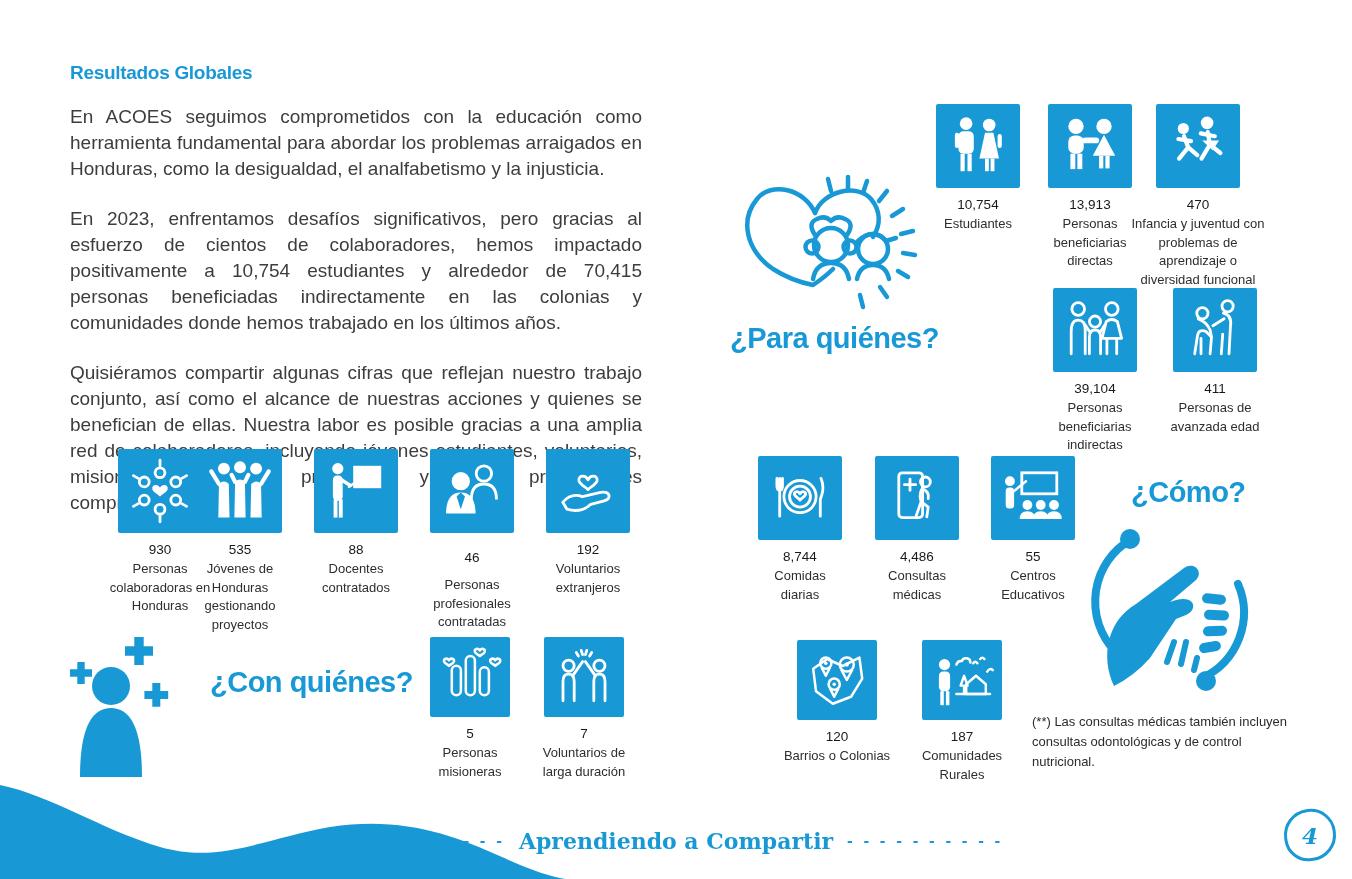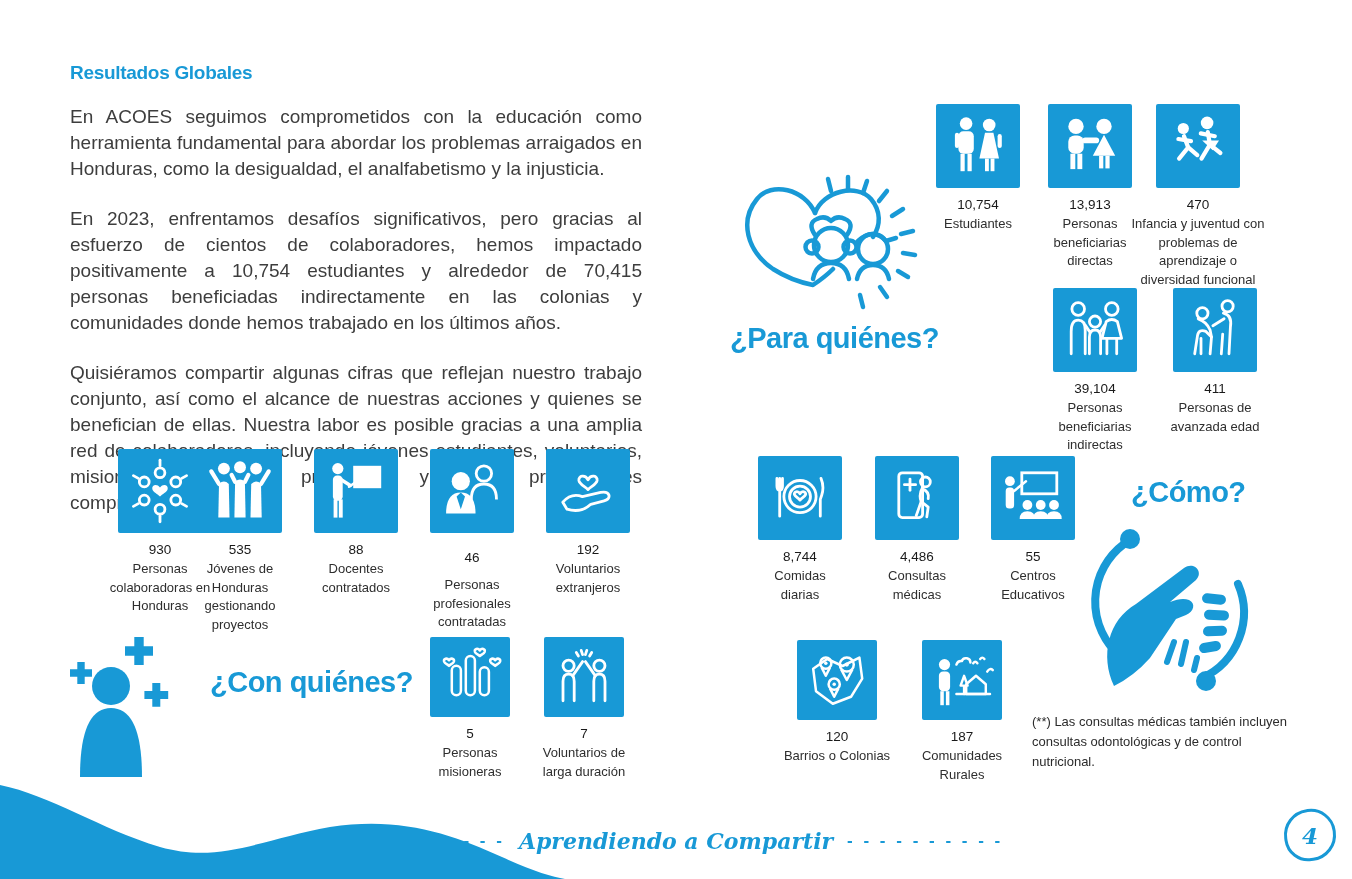--- a/index.html
+++ b/index.html
@@ -25,21 +25,21 @@
   .lbl{font-size:13px;color:#2e2e2e;line-height:18.5px;margin-top:1px;}
   
   .q-heading{position:absolute;color:var(--blue);font-size:29px;font-weight:800;letter-spacing:-0.5px;white-space:nowrap;}
   
   .decor{position:absolute;}
   
   .footnote{position:absolute;left:1032px;top:712px;width:258px;font-size:13px;line-height:20px;text-align:left;color:#2b2b2b;}
   
   .footer{position:absolute;left:0;top:828px;width:100%;display:flex;align-items:center;justify-content:center;gap:14px;}
   .dashes{color:var(--blue);font-weight:bold;font-size:17px;letter-spacing:3px;white-space:nowrap;}
-  .script{color:var(--blue);font-family:"DejaVu Serif", serif;font-style:italic;font-weight:bold;font-size:22px;white-space:nowrap;}
+  .script{color:var(--blue);font-family:"DejaVu Serif", serif;font-weight:bold;font-size:22px;white-space:nowrap;}
   .page-circle{
     position:absolute;left:1284px;top:809px;width:46px;height:46px;border:3.5px solid var(--blue);
     border-radius:50% 48% 50% 46%;transform:rotate(-8deg);
     display:flex;align-items:center;justify-content:center;
   }
   .page-circle span{color:var(--blue);font-family:"DejaVu Serif", serif;font-style:italic;font-weight:bold;font-size:23px;transform:rotate(8deg);}
   .wave{position:absolute;left:0;bottom:0;width:575px;height:100px;}
 </style>
 </head>
 <body>

